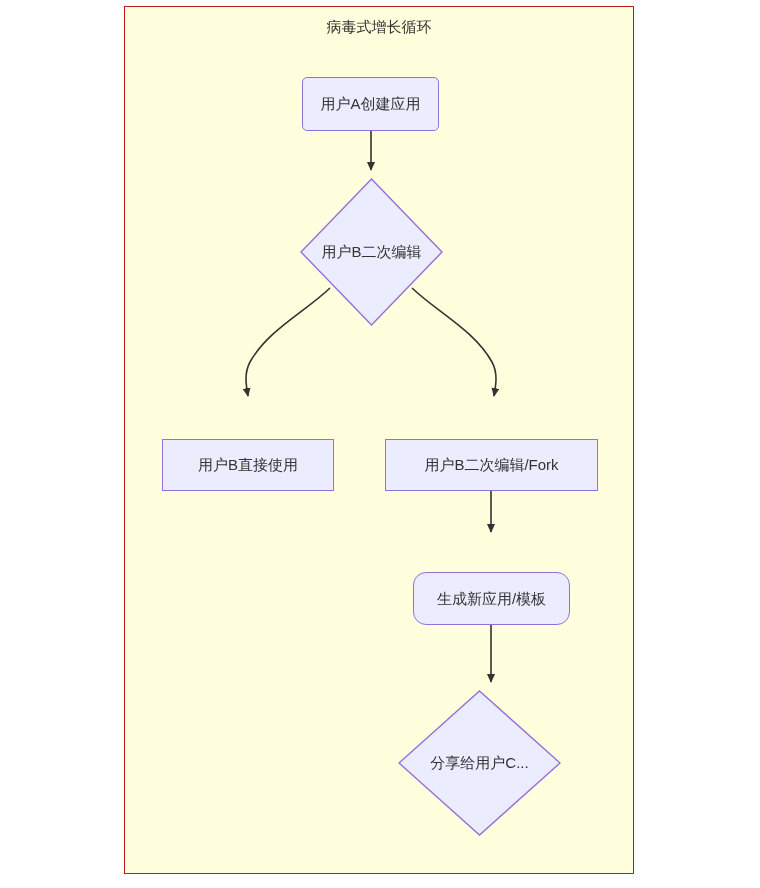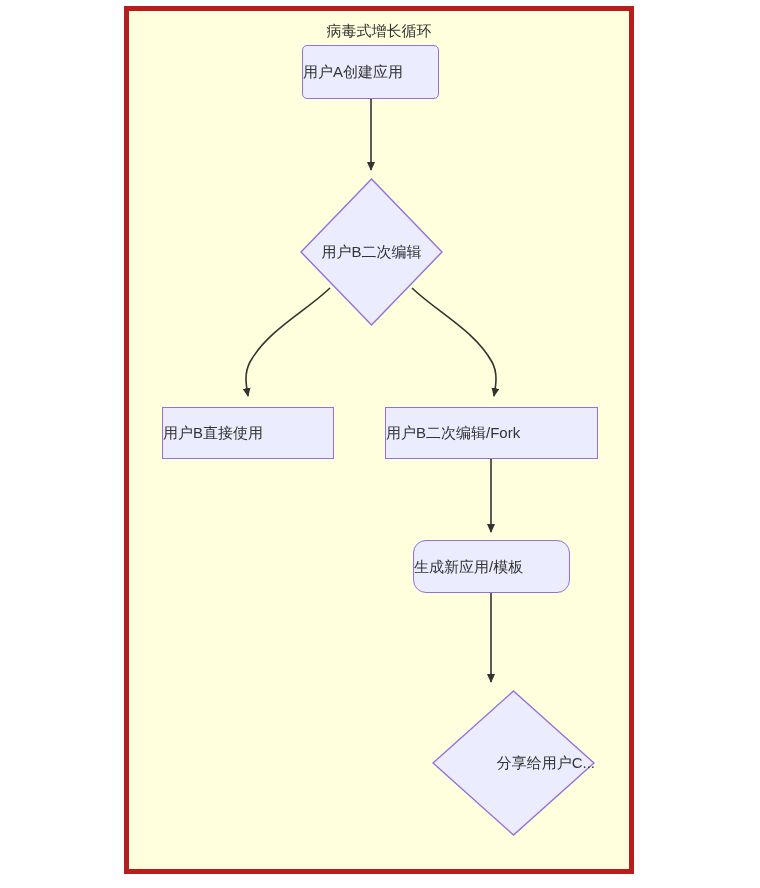--- a/index.html
+++ b/index.html
@@ -18,21 +18,21 @@
     width: 760px;
     height: 888px;
   }
   .subgraph-container {
     position: absolute;
     left: 124px;
     top: 6px;
     width: 510px;
     height: 868px;
     background: #ffffde;
-    border: 5px solid #b91c1c;
+    border: 1px solid #b91c1c;
     box-sizing: border-box;
   }
   .subgraph-title {
     position: absolute;
     left: 0;
     top: 10px;
     width: 100%;
     text-align: center;
     font-size: 15px;
     color: #333333;
@@ -45,26 +45,28 @@
     top: 0;
     width: 760px;
     height: 888px;
     pointer-events: none;
   }
   .node {
     position: absolute;
     box-sizing: border-box;
     display: flex;
     align-items: center;
+    justify-content: center;
     background: #ececff;
     border: 1px solid #9370db;
     color: #333333;
     font-size: 15px;
     line-height: 18px;
     white-space: nowrap;
+    margin-top: 32px;
   }
   .node.rect {
     border-radius: 0px;
   }
   .node.rounded {
     border-radius: 5px;
   }
   .node-diamond-wrap {
     position: absolute;
     display: flex;
@@ -128,20 +130,20 @@
   </div>
 
   <div class="node rect" style="left:162px; top:407px; width:172px; height:52px;">
     <span>用户B直接使用</span>
   </div>
 
   <div class="node rounded" style="left:413px; top:540px; width:157px; height:53px;border-radius:13px;">
     <span>生成新应用/模板</span>
   </div>
 
-  <div class="node-diamond-wrap" style="left:432px; top:690px; width:163px; height:146px;justify-content:flex-end;">
+  <div class="node-diamond-wrap" style="left:398px; top:690px; width:163px; height:146px;">
     <svg width="163" height="146" viewBox="0 0 163 146">
       <polygon points="81.5,1 162,73 81.5,145 1,73" fill="#ececff" stroke="#9370db" stroke-width="1.4"></polygon>
     </svg>
     <span class="node-diamond-label">分享给用户C...</span>
   </div>
 
 </div>
 
 </body></html>

